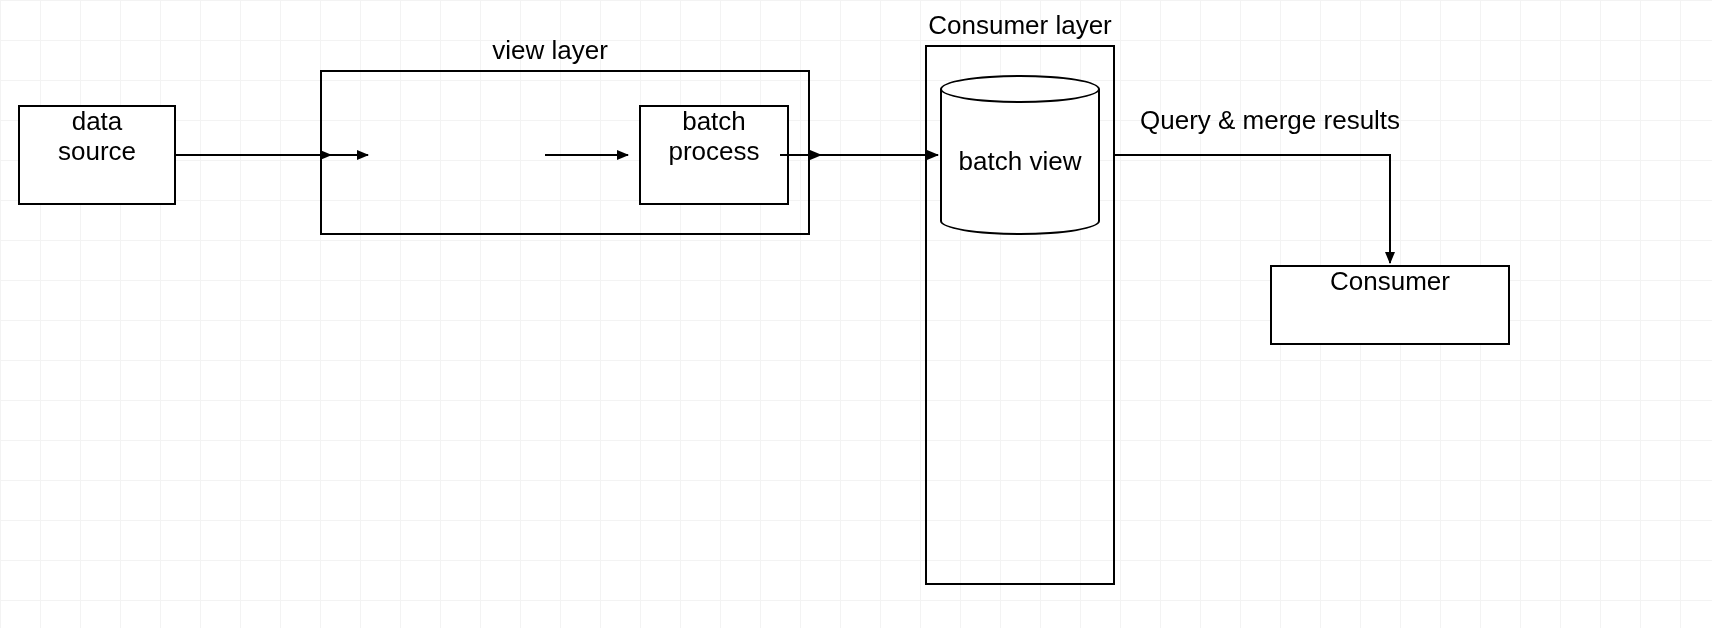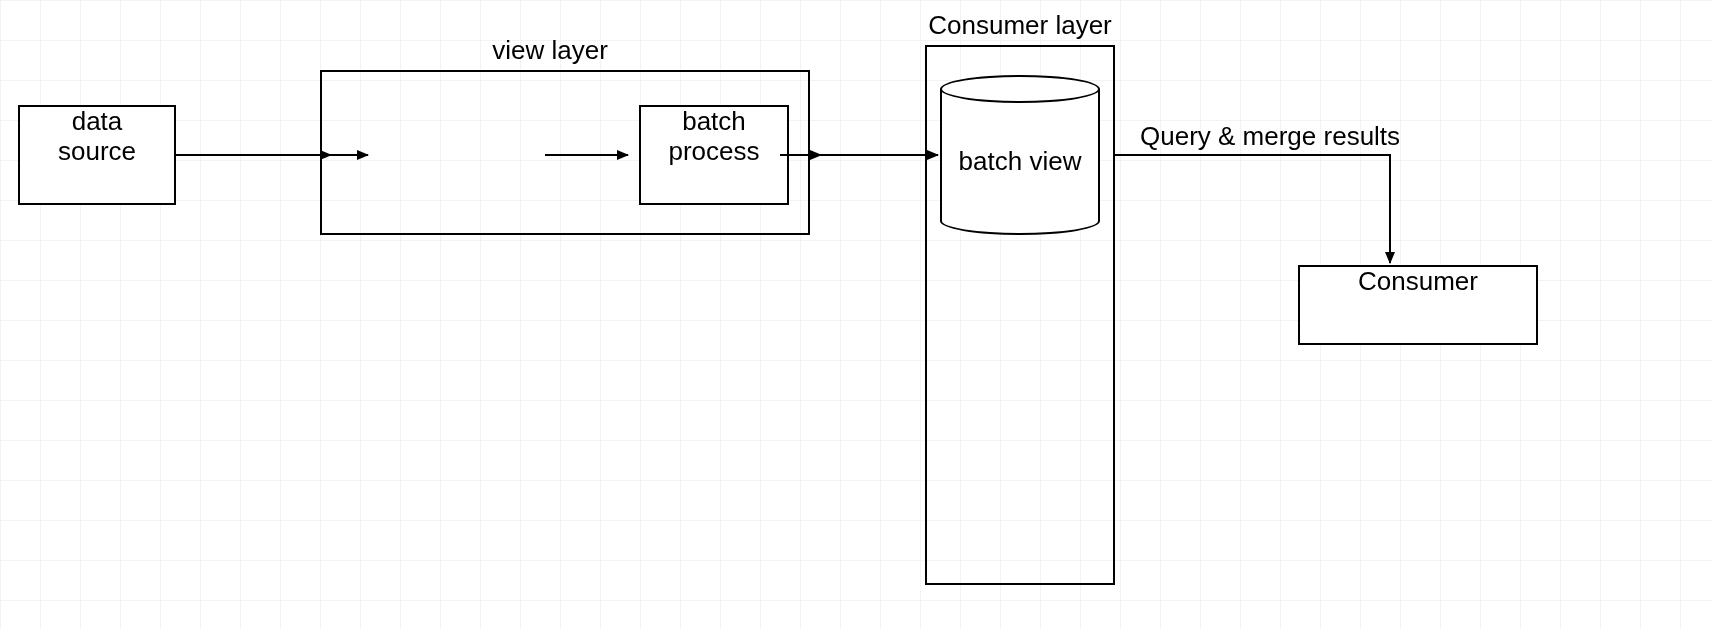--- a/index.html
+++ b/index.html
@@ -108,25 +108,25 @@
   <div class="container-label" style="left:920px; top:10px; width:200px;">Consumer layer</div>
   <div class="container-box" style="left:925px; top:45px; width:190px; height:540px;"></div>
 
   <div class="cylinder" style="left:940px; top:75px; width:160px; height:160px;">
     <div class="cyl-bottom"></div>
     <div class="cyl-body"></div>
     <div class="cyl-top"></div>
     <div class="cyl-label">batch view</div>
   </div>
 
-  <div class="box" style="left:1270px; top:265px; width:240px; height:80px;margin-left:28px;">
+  <div class="box" style="left:1270px; top:265px; width:240px; height:80px;">
     <span>Consumer</span>
   </div>
 
-  <div class="edge-label" style="left:1140px; top:105px;margin-top:16px;">Query &amp; merge results</div>
+  <div class="edge-label" style="left:1140px; top:105px;">Query &amp; merge results</div>
 
   <svg class="arrows">
     <defs>
       <marker id="arrowhead" markerWidth="12" markerHeight="10" refX="11" refY="5" orient="auto" markerUnits="userSpaceOnUse">
         <path d="M0,0 L12,5 L0,10 Z" fill="#000"></path>
       </marker>
     </defs>
 
     <line x1="176" y1="155" x2="368" y2="155" stroke="#000" stroke-width="2" marker-end="url(#arrowhead)"></line>
 

